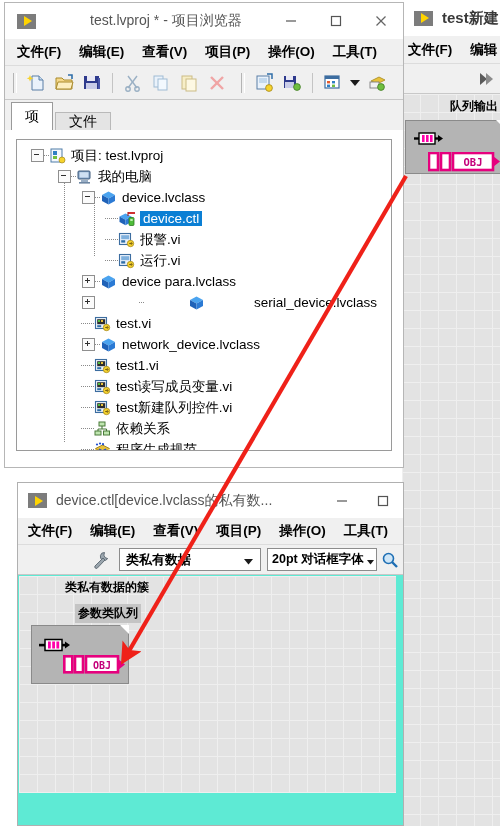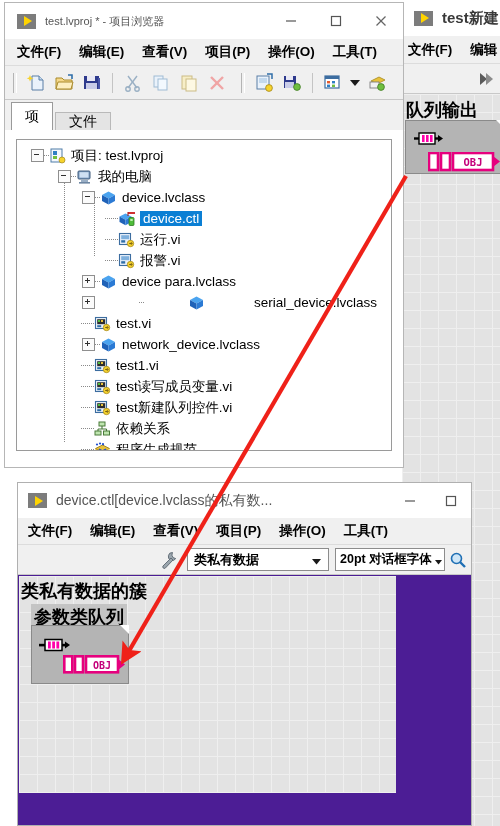--- a/index.html
+++ b/index.html
@@ -56,21 +56,21 @@
   
   .ic{width:17px;height:16px;flex:0 0 auto;position:relative;display:inline-block;}
 
   
   .grid{
     background-color:#e3e3e3;
     background-image:linear-gradient(to right,#efefef 1px,transparent 1px),
                      linear-gradient(to bottom,#efefef 1px,transparent 1px);
     background-size:18px 18px;
   }
-  .clusterlabel{font-size:18px;color:#000;background:transparent;white-space:nowrap;}
+  .clusterlabel{font-size:12px;color:#000;background:transparent;white-space:nowrap;margin-left:44px;}
   .clusterbox{background:#b4b4b4;border:1px solid #8a8a8a;position:relative;}
   .clusterbox:after{content:"";position:absolute;right:-1px;top:-1px;border-top:9px solid #ffffff;
                     border-left:9px solid transparent;}
 
   
   .statusbar{background:#f0f0f0;border-top:1px solid #c0c0c0;display:flex;align-items:center;box-sizing:border-box;}
   .statuspill{border:2px solid #000;background:#f0f0f0;font-size:12.5px;padding:1px 4px;white-space:nowrap;}
   .hscroll{flex:1;height:16px;background:#f0f0f0;position:relative;display:flex;align-items:center;}
   .hthumb{position:absolute;height:14px;background:#cdcdcd;}
 
@@ -127,21 +127,21 @@
     </div>
   </div>
 </div>
 
 <div class="win" id="project-window" style="left:4px;top:2px;width:400px;height:466px;background:#ffffff;border:1px solid #b6b6b6;">
 
   <div class="titlebar" style="height:36px;">
     <div class="lv-logo">
         <i></i>
       </div>
-    <div class="wtitle" style="font-size:11px;color:#555;">test.lvproj * - 项目浏览器</div>
+    <div class="wtitle" style="font-size:14px;color:#555;margin-left:45px;">test.lvproj * - 项目浏览器</div>
     <div class="wbtns">
       <div class="wbtn">
         <svg width="14" height="14" viewBox="0 0 14 14">
             <line x1="2" y1="7" x2="12" y2="7" stroke="#555" stroke-width="1.2"></line>
           </svg>
       </div>
       <div class="wbtn">
         <svg width="14" height="14" viewBox="0 0 14 14">
             <rect x="2.5" y="2.5" width="9" height="9" fill="none" stroke="#555" stroke-width="1.2"></rect>
           </svg>
@@ -329,35 +329,35 @@
         <div class="dots" style="width:13px;"></div>
         <span class="ic">
           <svg width="17" height="16" viewBox="0 0 17 16">
             <rect x="1.5" y="1.5" width="11" height="11" fill="#eaf2fb" stroke="#3c6da0" stroke-width="1.1"></rect>
             <rect x="3.2" y="3.2" width="8" height="4" fill="#7fb0dd"></rect>
             <rect x="3.2" y="8.2" width="4" height="2.4" fill="#2f6ea8"></rect>
             <circle cx="12.5" cy="11.5" r="3.2" fill="#f6d32d" stroke="#a4881c" stroke-width=".8"></circle>
             <path d="M11.2 11.5 h2.6 M13 10.2 l1.2 1.3 l-1.2 1.3" stroke="#6b5410" stroke-width=".9" fill="none"></path>
           </svg>
         </span>
-        <span class="tlabel">运行.vi</span>
+        <span class="tlabel">报警.vi</span>
       </div>
 
       <div class="trow" style="padding-left:88px;">
         <div class="dots" style="width:13px;"></div>
         <span class="ic">
           <svg width="17" height="16" viewBox="0 0 17 16">
             <rect x="1.5" y="1.5" width="11" height="11" fill="#eaf2fb" stroke="#3c6da0" stroke-width="1.1"></rect>
             <rect x="3.2" y="3.2" width="8" height="4" fill="#7fb0dd"></rect>
             <rect x="3.2" y="8.2" width="4" height="2.4" fill="#2f6ea8"></rect>
             <circle cx="12.5" cy="11.5" r="3.2" fill="#f6d32d" stroke="#a4881c" stroke-width=".8"></circle>
             <path d="M11.2 11.5 h2.6 M13 10.2 l1.2 1.3 l-1.2 1.3" stroke="#6b5410" stroke-width=".9" fill="none"></path>
           </svg>
         </span>
-        <span class="tlabel">报警.vi</span>
+        <span class="tlabel">运行.vi</span>
       </div>
 
       <div class="trow" style="padding-left:65px;">
         <div class="expander plus"></div>
         <div class="dots" style="width:5px;"></div>
         <span class="ic">
           <svg width="17" height="16" viewBox="0 0 17 16">
             <path d="M8.5 1.5 L15 5 L8.5 8.5 L2 5 Z" fill="#4aa3ef"></path>
             <path d="M2 5 L8.5 8.5 L8.5 14.5 L2 11 Z" fill="#1f62b8"></path>
             <path d="M15 5 L8.5 8.5 L8.5 14.5 L15 11 Z" fill="#2b7ad4"></path>
@@ -481,21 +481,21 @@
             <circle cx="9" cy="2.2" r="1.1" fill="#1f4fd0"></circle>
             <path d="M5 7 l3.5 2 l3.5-2" stroke="#1f4fd0" stroke-width="1.4" fill="none"></path>
           </svg>
         </span>
         <span class="tlabel">程序生成规范</span>
       </div>
     </div>
   </div>
 </div>
 
-<div class="win" id="ctl-window" style="left:17px;top:482px;width:455px;height:344px;background:#4c1d95;border:1px solid #b0b0b0;">
+<div class="win" id="ctl-window" style="left:17px;top:482px;width:387px;height:344px;background:#5eead4;border:1px solid #b0b0b0;">
 
   <div class="titlebar" style="height:35px;">
     <div class="lv-logo" style="margin-left:10px;">
         <i></i>
       </div>
     <div class="wtitle" style="font-size:14px;color:#555;">device.ctl[device.lvclass的私有数...</div>
     <div class="wbtns">
       <div class="wbtn" style="width:42px;">
         <svg width="14" height="14" viewBox="0 0 14 14">
             <line x1="2" y1="7" x2="12" y2="7" stroke="#555" stroke-width="1.2"></line>

